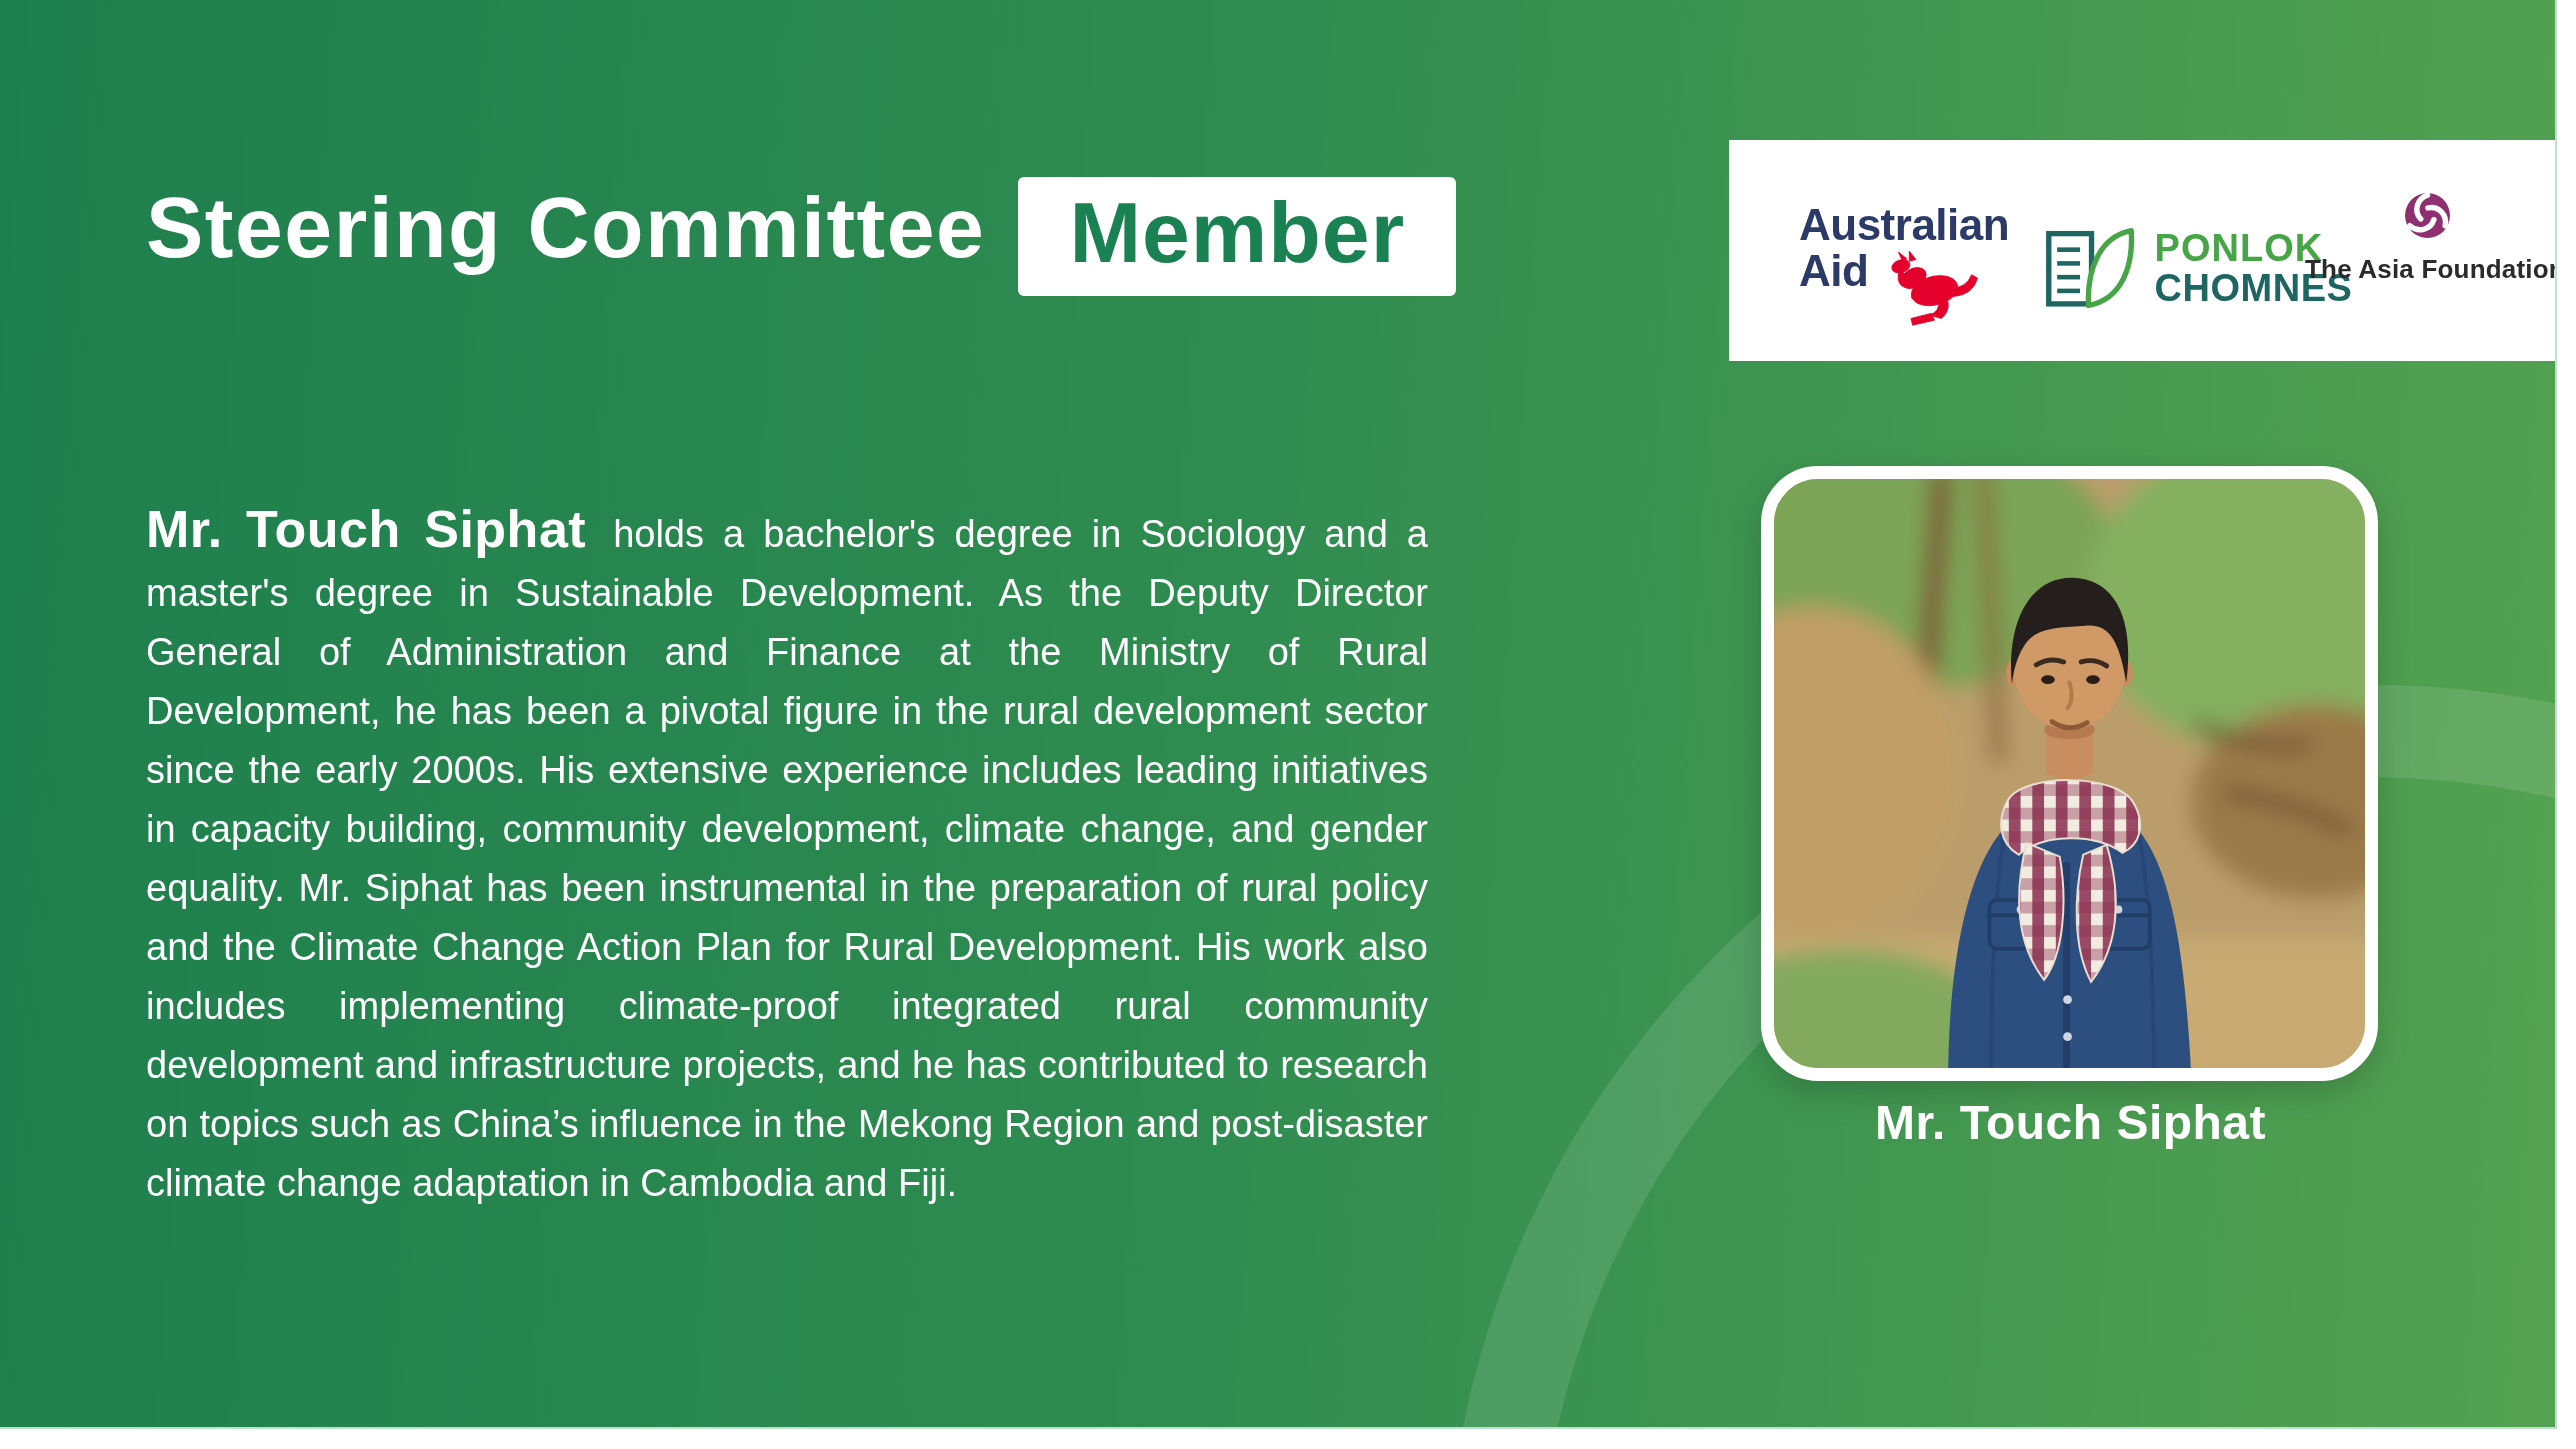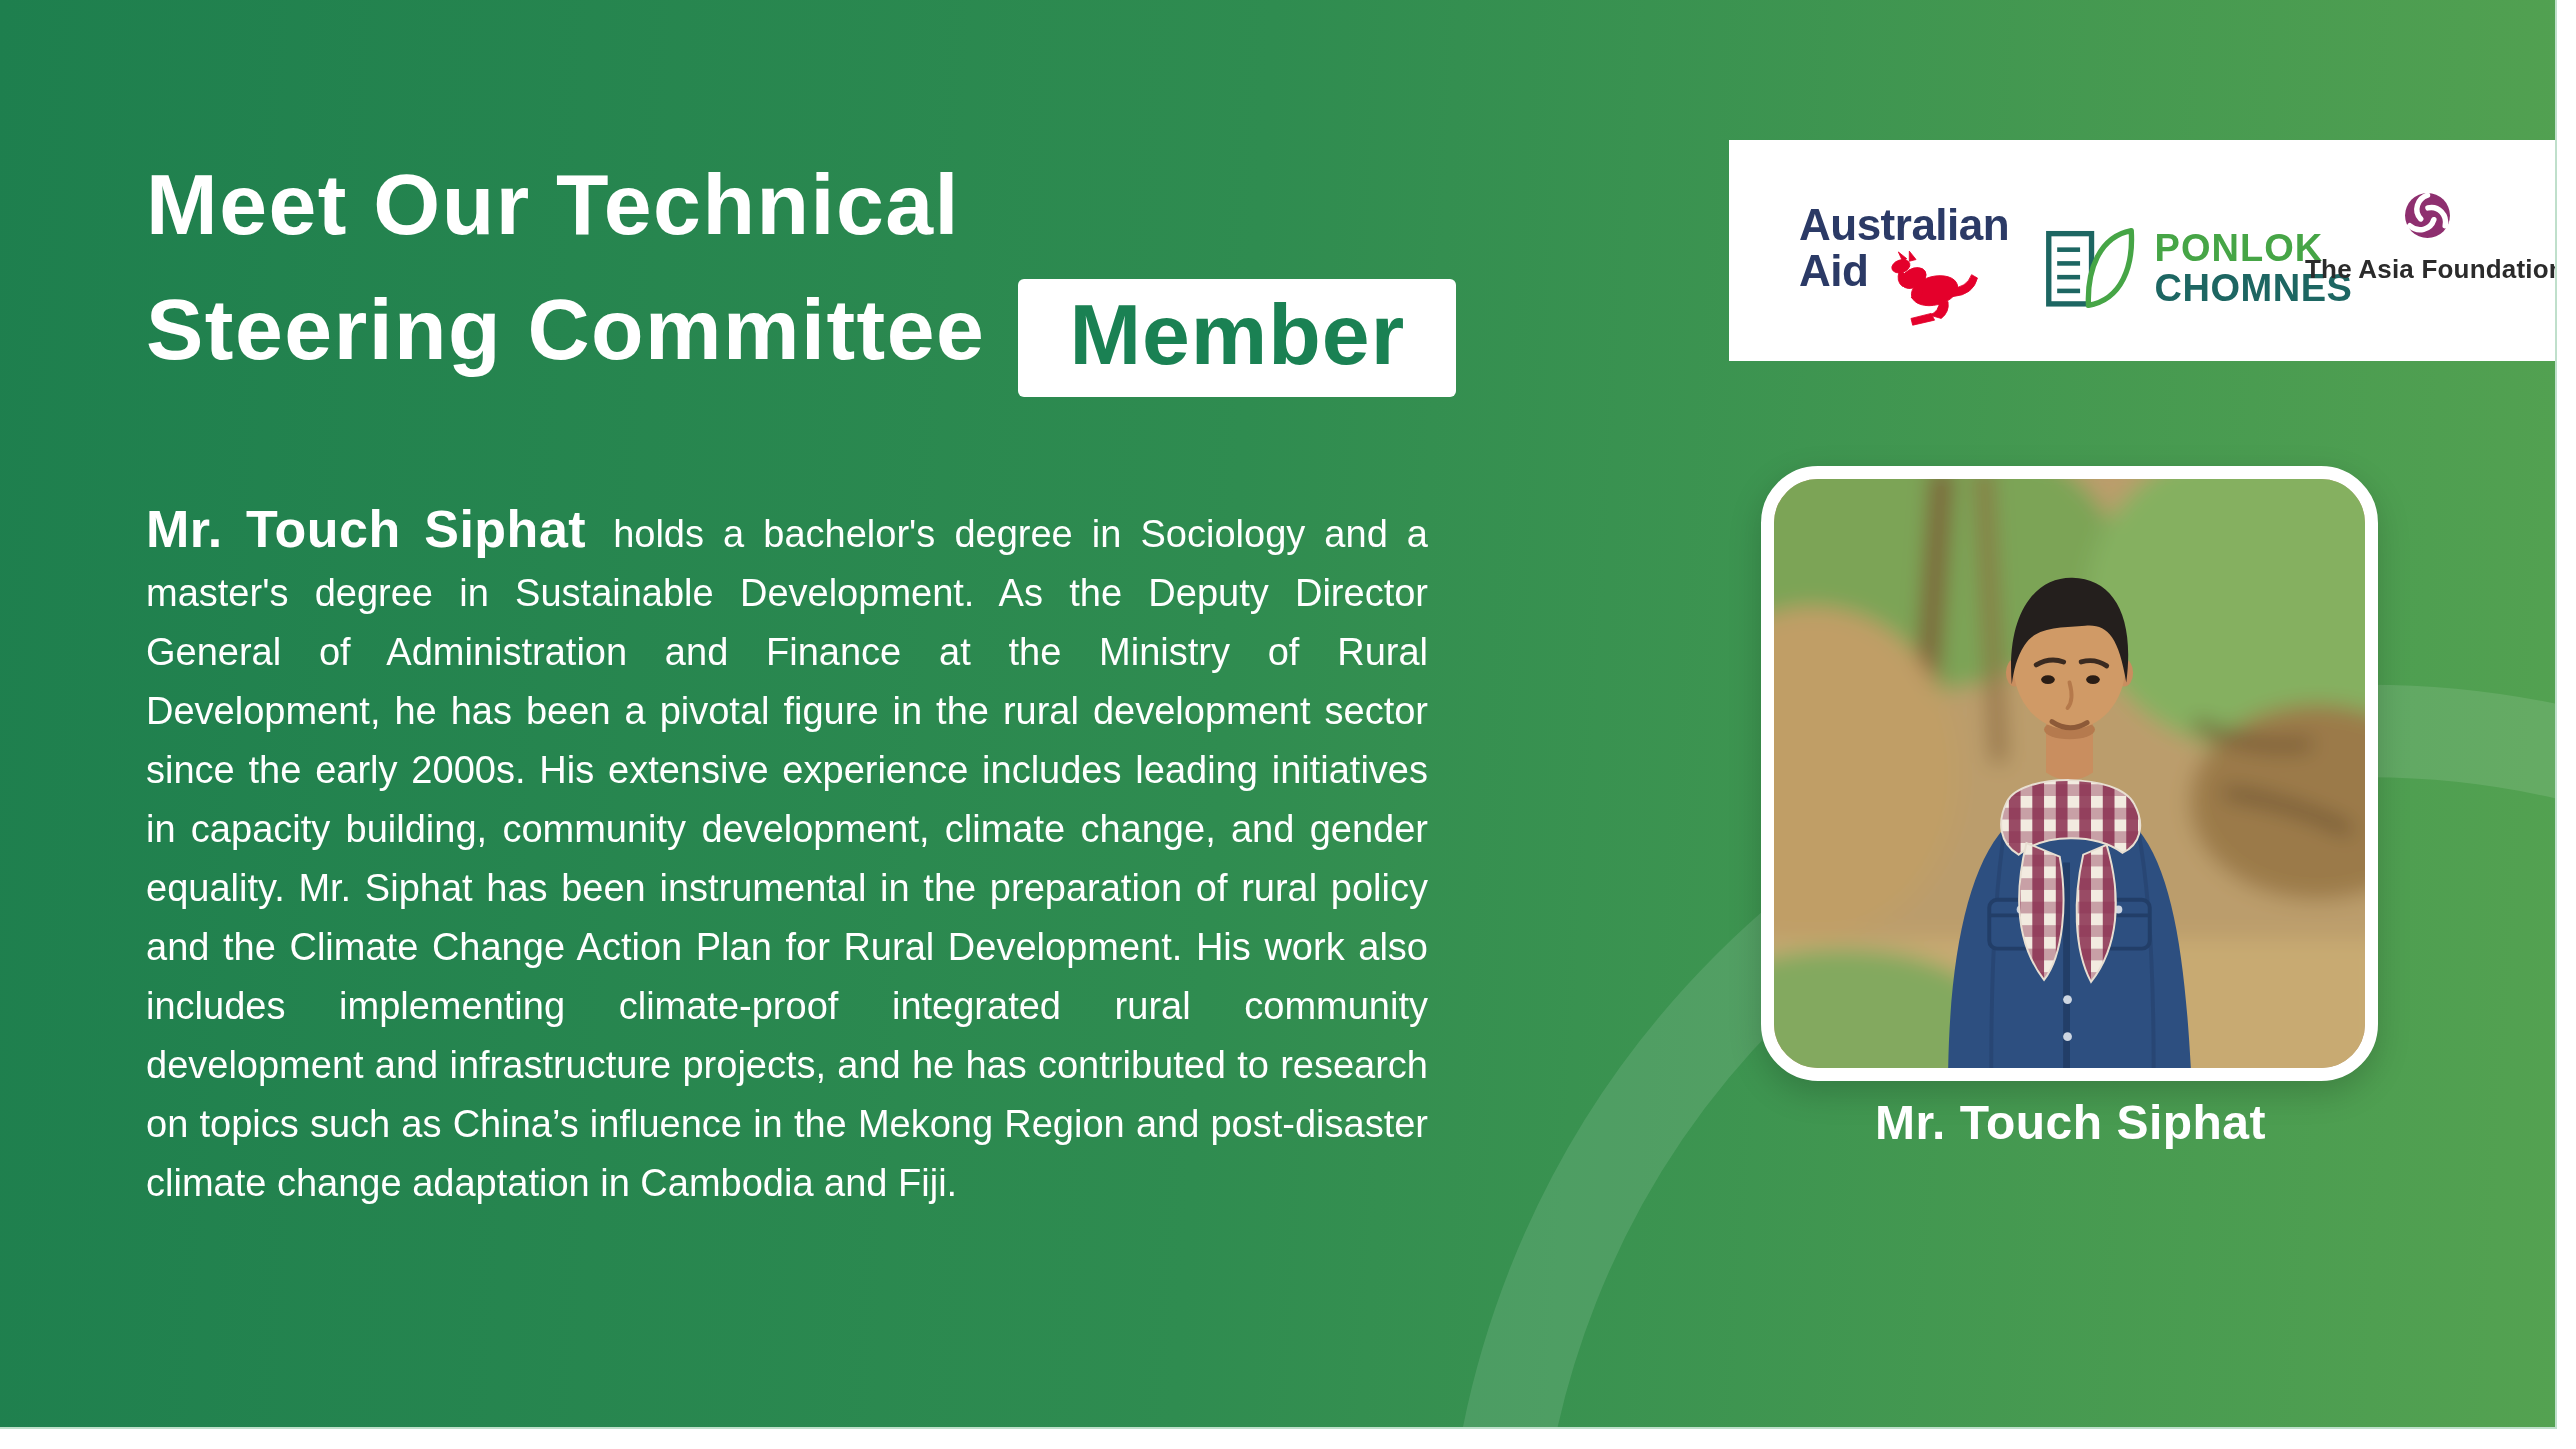--- a/index.html
+++ b/index.html
@@ -83,21 +83,20 @@
 <body>
 
 <div class="canvas">
   <div class="panel">
 
     <svg class="ring-decoration" viewBox="0 0 2621 1464">
       <circle cx="2430" cy="1650" r="900" fill="none" stroke="rgba(255,255,255,0.11)" stroke-width="95"></circle>
     </svg>
 
     <div class="title">
-      <div class="title-line">Meet Our Technical</div>
       <div class="title-row">
         <span class="title-line">Steering Committee</span>
         <span class="badge">Member</span>
       </div>
     </div>
 
     <p class="bio"><span class="bio-name">Mr. Touch Siphat</span><span>holds a bachelor's degree in Sociology and a master's degree in Sustainable Development. As the Deputy Director General of Administration and Finance at the Ministry of Rural Development, he has been a pivotal figure in the rural development sector since the early 2000s. His extensive experience includes leading initiatives in capacity building, community development, climate change, and gender equality. Mr. Siphat has been instrumental in the preparation of rural policy and the Climate Change Action Plan for Rural Development. His work also includes implementing climate-proof integrated rural community development and infrastructure projects, and he has contributed to research on topics such as China’s influence in the Mekong Region and post-disaster climate change adaptation in Cambodia and Fiji.</span></p>
 
     <div class="logo-box">
 

